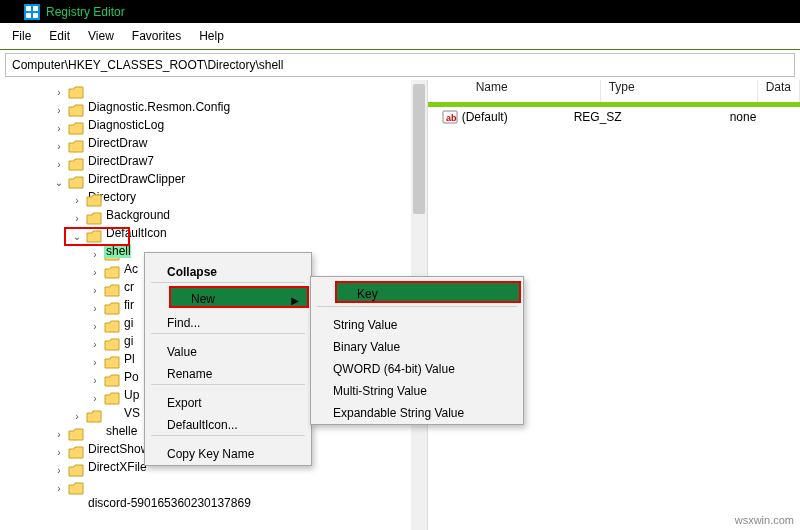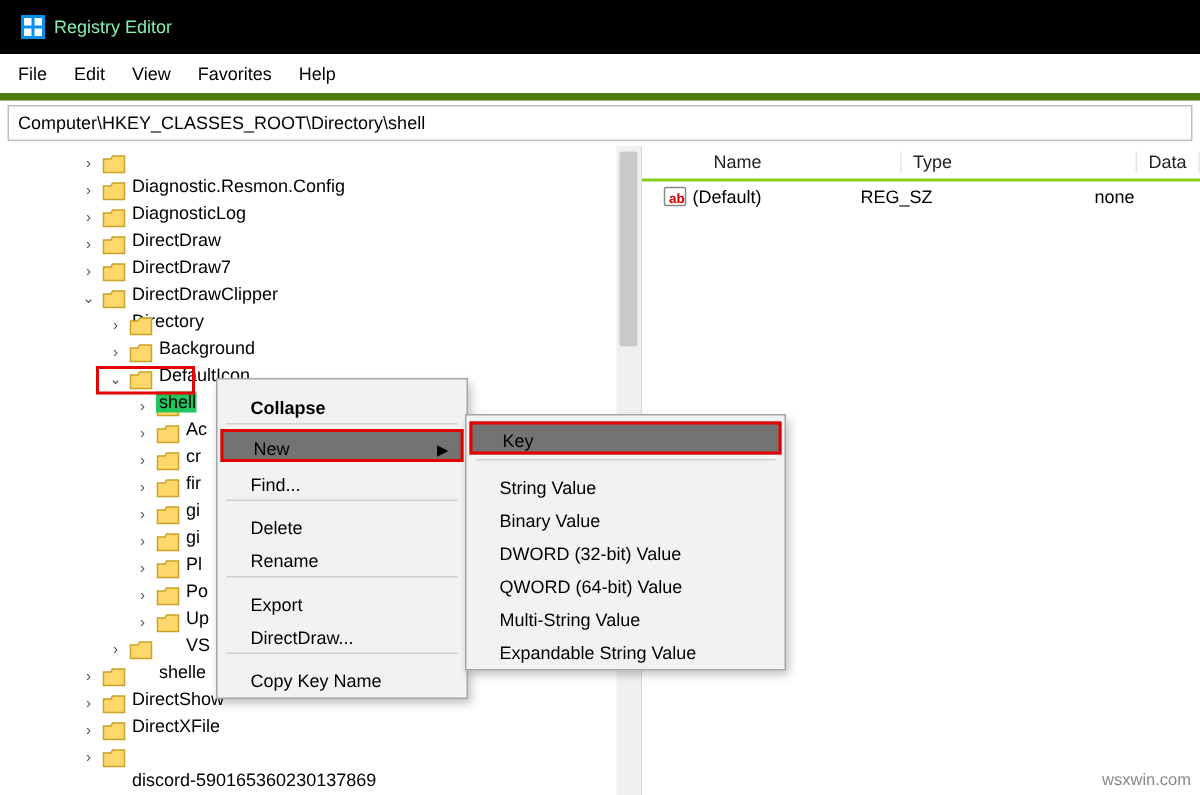--- a/index.html
+++ b/index.html
@@ -7,38 +7,38 @@
     width: 800px; height: 530px;
     font-family: "Segoe UI", Tahoma, sans-serif;
     font-size: 12px;
     background: #fff;
     color: #000;
     overflow: hidden;
     position: relative;
   }
   .titlebar {
     background: #000;
-    color: #86efac;
-    height: 36px;
+    color: #22c55e;
+    height: 23px;
     display: flex;
     align-items: center;
-    padding: 0 14px;
+    padding: 0 24px;
     gap: 6px;
   }
   .titlebar-icon {
     width: 16px; height: 16px;
     background: #0091ea;
     display: grid; place-items: center;
   }
   .titlebar-icon svg { display:block; }
   .menubar {
     display: flex;
     gap: 2px;
     padding: 2px 4px;
-    border-bottom: 5px solid #4d7c0f;
+    border-bottom: 1px solid #4d7c0f;
     height: 22px;
     align-items: center;
   }
   .menubar-item {
     padding: 2px 8px;
   }
   .addressbar {
     border: 1px solid #c0c0c0;
     margin: 3px 5px;
     padding: 3px 6px;
@@ -55,23 +55,22 @@
     border-right: 1px solid #dcdcdc;
     position: relative;
     overflow: hidden;
     padding-top: 4px;
   }
   .list-pane {
     flex: 1;
   }
   .list-header {
     display: flex;
-    border-bottom: 2px solid #84cc16;
+    border-bottom: 5px solid #84cc16;
     height: 22px;
-    align-items: center;
     padding-left: 40px;
   }
   .list-header > div {
     padding: 0 8px;
     border-right: 1px solid #e6e6e6;
     font-size: 12px;
     color: #222;
   }
   .col-name { width: 116px; }
   .col-type { width: 140px; }
@@ -106,21 +105,21 @@
     font-size: 10px;
     line-height: 1;
   }
   .folder-icon {
     width: 16px; height: 14px;
     flex: 0 0 16px;
   }
   .folder-icon svg { display:block; }
   .label { padding-left: 2px; margin-top: 28px; }
   .sel {
-    background: #22c55e;
+    background: #86efac;
   }
   .hl-red {
     border: 2px solid #e60000;
     box-sizing: border-box;
   }
   .ctx {
     position: absolute;
     background: #f2f2f2;
     border: 1px solid #a6a6a6;
     box-shadow: 2px 3px 6px rgba(0,0,0,.25);
@@ -132,21 +131,22 @@
     align-items:flex-end;
     padding: 0 24px 0 20px;
     position: relative;
   }
   .ctx-sep {
     height: 1px;
     background: #d0d0d0;
     margin: 3px 4px;
   }
   .ctx-item.hover {
-    background: #737373;
+    background: #15803d;
+    margin-left: 22px;
   }
   .ctx-item .sub-arrow {
     position:absolute; right:8px;
     font-size: 10px;
   }
   .watermark {
     position:absolute;
     right:6px; bottom:4px;
     font-size:11px;
     color:#888;
@@ -433,33 +433,32 @@
   <div class="ctx-item">
       <b>Collapse</b>
     </div>
   <div class="ctx-sep"></div>
   <div class="ctx-item hover hl-red">
     <span>New</span>
     <span class="sub-arrow">▶</span>
   </div>
   <div class="ctx-item">Find...</div>
   <div class="ctx-sep"></div>
-  <div class="ctx-item">Delete</div>
+  <div class="ctx-item">Value</div>
   <div class="ctx-item">Rename</div>
   <div class="ctx-sep"></div>
   <div class="ctx-item">Export</div>
-  <div class="ctx-item">DirectDraw...</div>
+  <div class="ctx-item">DefaultIcon...</div>
   <div class="ctx-sep"></div>
   <div class="ctx-item">Copy Key Name</div>
 </div>
 
 <div class="ctx" style="left:310px; top:276px; width:208px;">
   <div class="ctx-item hover hl-red" style="border-width:2px;">Key</div>
   <div class="ctx-sep"></div>
   <div class="ctx-item">String Value</div>
   <div class="ctx-item">Binary Value</div>
-  <div class="ctx-item">DWORD (32-bit) Value</div>
   <div class="ctx-item">QWORD (64-bit) Value</div>
   <div class="ctx-item">Multi-String Value</div>
   <div class="ctx-item">Expandable String Value</div>
 </div>
 
 <div class="watermark">wsxwin.com</div>
 
 </body></html>

